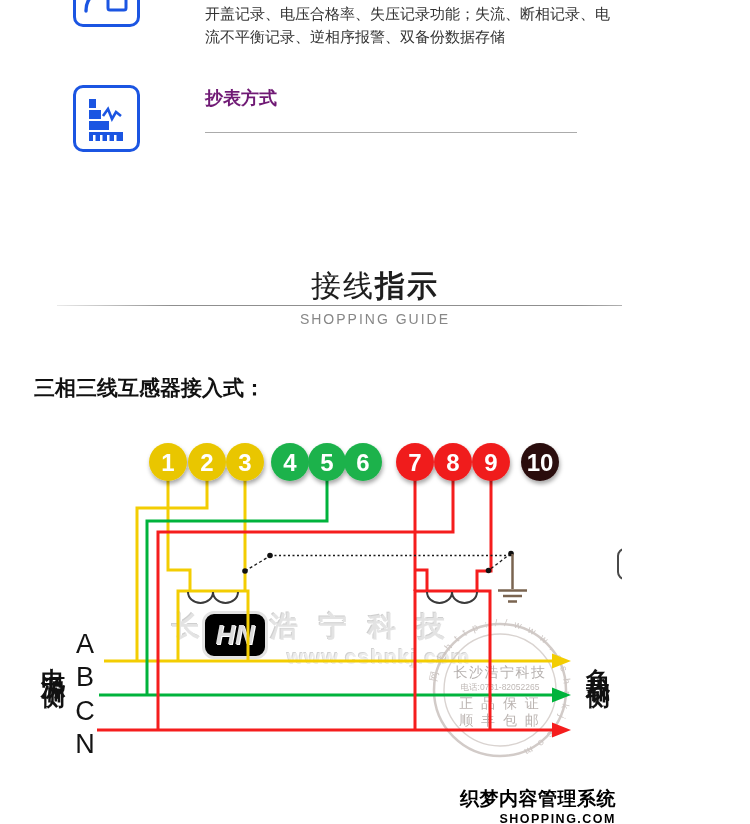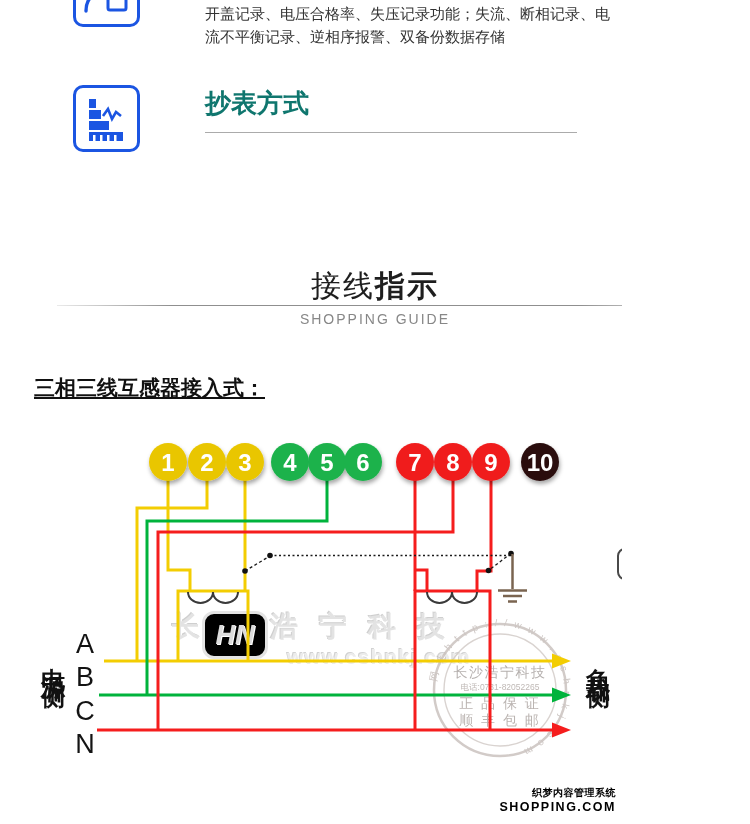--- a/index.html
+++ b/index.html
@@ -3,32 +3,32 @@
 <meta charset="utf-8">
 <style>
   html,body{margin:0;padding:0;background:#fff;}
   .page{position:relative;width:622px;height:824px;overflow:hidden;background:#fff;
         font-family:"Liberation Sans","DejaVu Sans",sans-serif;}
   .abs{position:absolute;}
 
   
   .icon-box{position:absolute;border:3px solid #1b55e2;border-radius:10px;background:#fff;box-sizing:border-box;}
   .feat-text{position:absolute;font-size:15px;line-height:23px;color:#333;white-space:pre-line;}
-  .feat-title{position:absolute;font-size:26px;font-weight:700;color:#0f766e;}
+  .feat-title{position:absolute;font-size:18px;font-weight:700;color:#701a75;}
   .feat-divider{position:absolute;height:1px;background:#ababab;}
 
   
   .guide-title{position:absolute;top:266px;left:0;width:750px;text-align:center;font-size:30px;color:#1e1e1e;letter-spacing:2px;}
   .guide-title .light{font-weight:500;}
   .guide-title .bold{font-weight:900;}
   .guide-line{position:absolute;top:305px;left:57px;width:636px;height:1px;
       background:linear-gradient(90deg,#eaeaea,#8f8f8f 18%,#8f8f8f 82%,#eaeaea);}
   .guide-sub{position:absolute;top:311px;left:0;width:750px;text-align:center;font-size:14px;color:#878787;letter-spacing:2px;}
 
-  .diag-heading{position:absolute;top:374px;left:34px;font-size:21px;font-weight:800;color:#111;text-decoration:underline;}
+  .diag-heading{position:absolute;top:374px;left:34px;font-size:21px;font-weight:800;color:#111;}
 
   
   .vtext{position:absolute;writing-mode:vertical-lr;text-orientation:upright;color:#111;}
   .src-label{top:648px;left:37px;font-size:24px;font-weight:700;letter-spacing:9px;}
   .load-label{top:648px;left:582px;font-size:24px;font-weight:700;letter-spacing:9px;}
   .phase{position:absolute;left:72px;width:26px;text-align:center;font-size:27px;color:#131313;}
   .aux-label{font-size:17px;color:#2e2e2e;letter-spacing:6px;top:588px;}
 
   .aux-box{position:absolute;top:548px;width:34px;height:32px;box-sizing:border-box;border:2.5px solid #4a4a4a;
       border-radius:8px;background:#fff;display:flex;align-items:center;justify-content:center;
@@ -38,21 +38,21 @@
   .wm-brand{position:absolute;top:608px;left:172px;font-size:28px;font-weight:700;letter-spacing:21px;
       color:#e3e3e3;text-shadow:1px 1px 0 #fff,-1px -1px 0 #cfcfcf;white-space:nowrap;}
   .wm-url{position:absolute;top:645px;left:287px;font-size:21px;font-weight:700;letter-spacing:1px;
       color:#ececec;text-shadow:1px 1px 0 #fff,-1px -1px 0 #d2d2d2;}
   .wm-logo{position:absolute;top:611px;left:202px;width:66px;height:48px;border:3px solid #e4e4e4;border-radius:12px;
       background:#000000;box-sizing:border-box;display:flex;align-items:center;justify-content:center;
       font-style:italic;font-weight:900;font-size:27px;color:#dcdcdc;text-shadow:1px 1px 0 #fff;}
 
   .footer-wm{position:absolute;right:6px;top:786px;text-align:right;color:#000;font-weight:900;
       text-shadow:1px 1px 0 #fff,-1px -1px 0 #fff,1px -1px 0 #fff,-1px 1px 0 #fff;}
-  .footer-wm .l1{font-size:10px;letter-spacing:0.5px;}
+  .footer-wm .l1{font-size:19px;letter-spacing:0.5px;text-align:center;}
   .footer-wm .l2{font-size:12.5px;letter-spacing:1.5px;}
 </style>
 </head>
 <body>
 
 <div class="page">
 
   <div class="icon-box" style="left:73px;top:-26px;width:67px;height:53px;">
     <svg width="61" height="47" viewBox="0 0 61 47" style="position:absolute;left:0;top:0;">
       <path d="M10,34 C10,20 20,14 28,16" fill="none" stroke="#1b55e2" stroke-width="3.4" stroke-linecap="round"></path>

